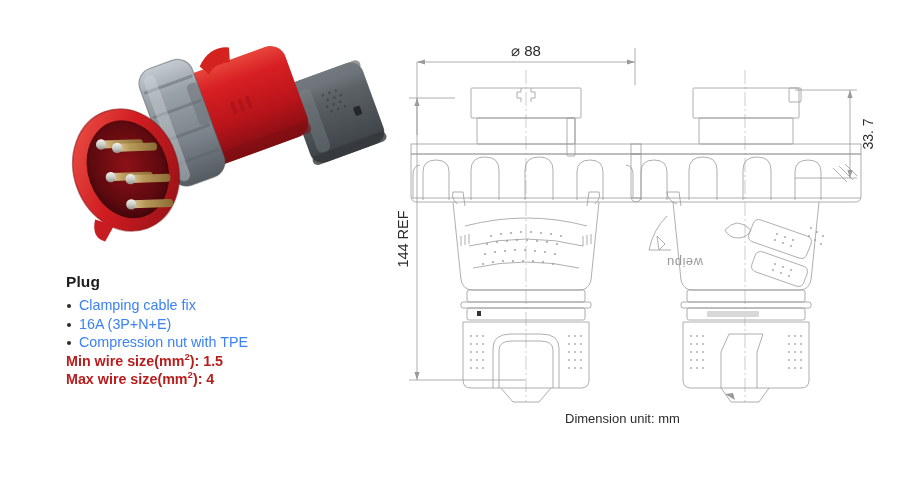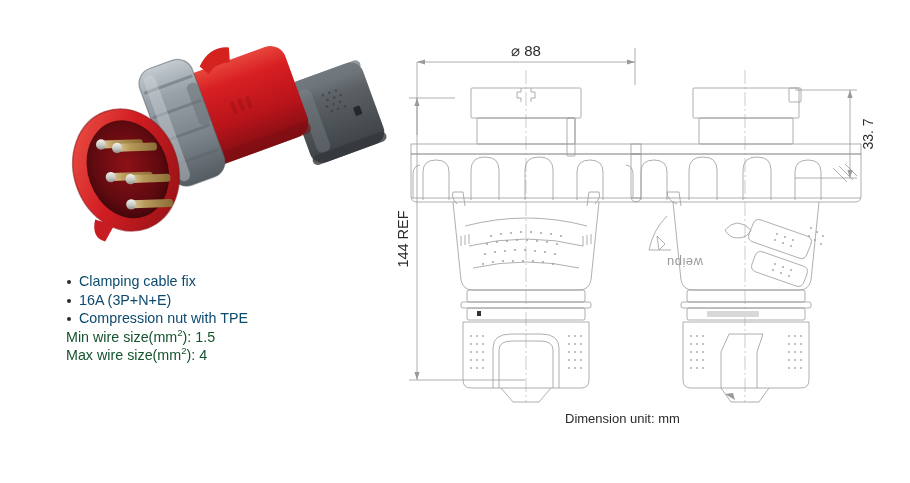--- a/index.html
+++ b/index.html
@@ -14,30 +14,30 @@
   .photo svg{display:block;}
 
   
   .spec{position:absolute;left:66px;top:272px;width:340px;}
   .spec-title{
     font-size:15.5px;font-weight:bold;color:#1d1d1d;
     letter-spacing:.1px;margin:0 0 5px 0;line-height:19px;
   }
   .bullets{list-style:none;margin:0;padding:0;}
   .bullets li{
-    font-size:14.3px;line-height:18.6px;color:#0c4a6e;
+    font-size:14.3px;line-height:18.6px;color:#3b82f6;
     position:relative;padding-left:13px;white-space:nowrap;
   }
   .bullets li:before{
     content:"";position:absolute;left:1px;top:8px;
     width:4px;height:4px;border-radius:50%;background:#2b2b2b;
   }
   .plain{margin:0;padding:0;list-style:none;}
   .plain li{
-    font-size:14.3px;line-height:18.6px;color:#14532d;white-space:nowrap;
+    font-size:14.3px;line-height:18.6px;color:#b91c1c;white-space:nowrap;font-weight:bold;
   }
   .plain sup{font-size:9.5px;vertical-align:super;line-height:0;}
 
   
   .drawing{position:absolute;left:395px;top:30px;width:500px;height:380px;}
   .drawing svg{display:block;}
   .dim-caption{
     position:absolute;left:565px;top:411px;
     font-size:13px;color:#2b2b2b;white-space:nowrap;
   }
@@ -165,20 +165,21 @@
           <g transform="rotate(18 104 190)">
             <rect x="86" y="185" width="44" height="8" rx="3.5" fill="url(#brass)"></rect>
             <ellipse cx="88" cy="189" rx="5" ry="5.2" fill="url(#pinTip)"></ellipse>
           </g>
         </g>
       </g>
     </svg>
   </div>
 
   <div class="spec">
+    <div class="spec-title">Plug</div>
 
     <ul class="bullets">
       <li>Clamping cable fix</li>
       <li>16A (3P+N+E)</li>
       <li>Compression nut with TPE</li>
     </ul>
 
     <ul class="plain">
       <li><span>Min wire size(mm</span><sup>2</sup><span>): 1.5</span></li>
       <li><span>Max wire size(mm</span><sup>2</sup><span>): 4</span></li>

